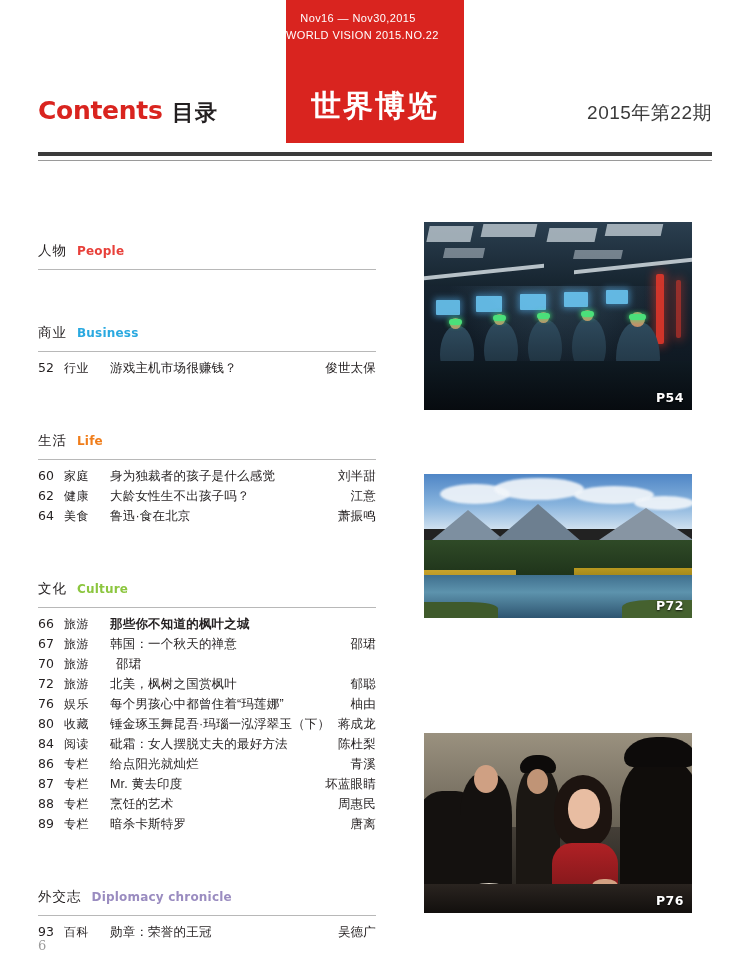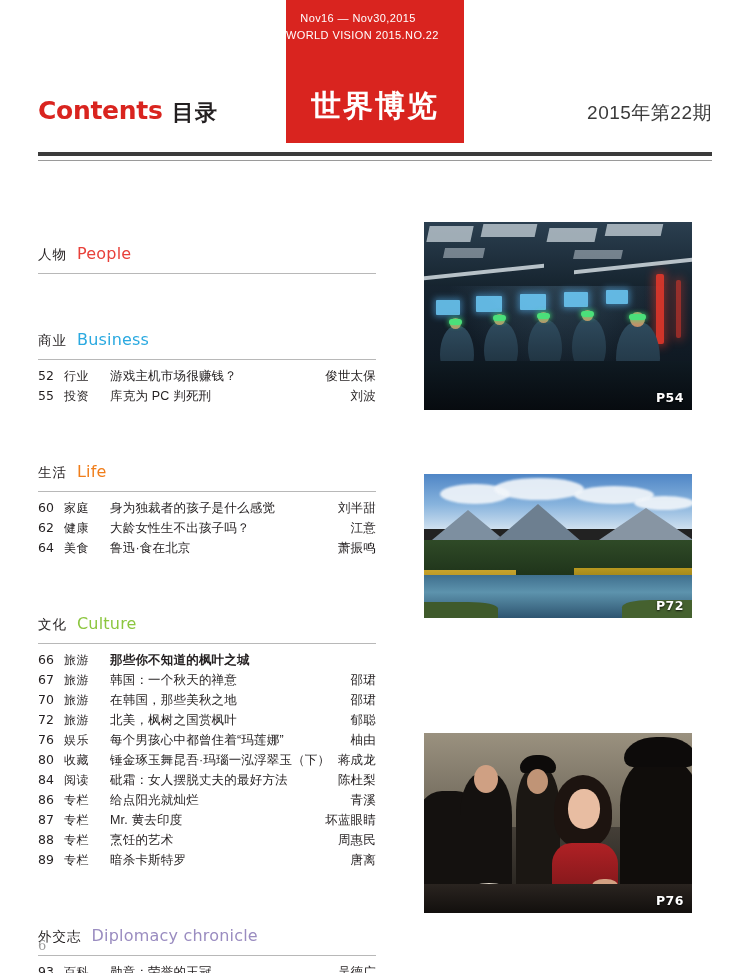--- a/index.html
+++ b/index.html
@@ -119,22 +119,22 @@
     gap: 10px;
     margin-bottom: 9px;
   }
   .section-cn {
     font-size: 13.5px;
     color: #231f20;
     letter-spacing: 1px;
     text-align: center;
   }
   .section-en {
-    font-size: 16px;
-    font-weight: normal;
+    font-size: 12px;
+    font-weight: bold;
     letter-spacing: 0.2px;
     font-family: "DejaVu Sans", sans-serif;
     margin-top: 30px;
   }
   .sec-people .section-en  { color: #e8403a; }
   .sec-business .section-en { color: #2aa9e0; }
   .sec-life .section-en    { color: #f07d1a; }
   .sec-culture .section-en { color: #8cc63f; }
   .sec-diplo .section-en   { color: #9a8cc0; }
 
@@ -365,26 +365,20 @@
       <span class="section-cn">商业</span>
       <span class="section-en">Business</span>
     </div>
     <div class="sec-rule"></div>
     <div class="entry">
       <span class="pg">52</span>
       <span class="cat">行业</span>
       <span class="title">游戏主机市场很赚钱？</span>
       <span class="author">俊世太保</span>
     </div>
-    <div class="entry">
-      <span class="pg">55</span>
-      <span class="cat">投资</span>
-      <span class="title">库克为 PC 判死刑</span>
-      <span class="author">刘波</span>
-    </div>
   </div>
 
   <div class="spacer-block"></div>
 
   <div class="section sec-life">
     <div class="section-head">
       <span class="section-cn">生活</span>
       <span class="section-en">Life</span>
     </div>
     <div class="sec-rule"></div>
@@ -425,21 +419,20 @@
     </div>
     <div class="entry">
       <span class="pg">67</span>
       <span class="cat">旅游</span>
       <span class="title">韩国：一个秋天的禅意</span>
       <span class="author">邵珺</span>
     </div>
     <div class="entry">
       <span class="pg">70</span>
       <span class="cat">旅游</span>
-      <span class="title">在韩国，那些美秋之地</span>
       <span class="author">邵珺</span>
     </div>
     <div class="entry">
       <span class="pg">72</span>
       <span class="cat">旅游</span>
       <span class="title">北美，枫树之国赏枫叶</span>
       <span class="author">郁聪</span>
     </div>
     <div class="entry">
       <span class="pg">76</span>

